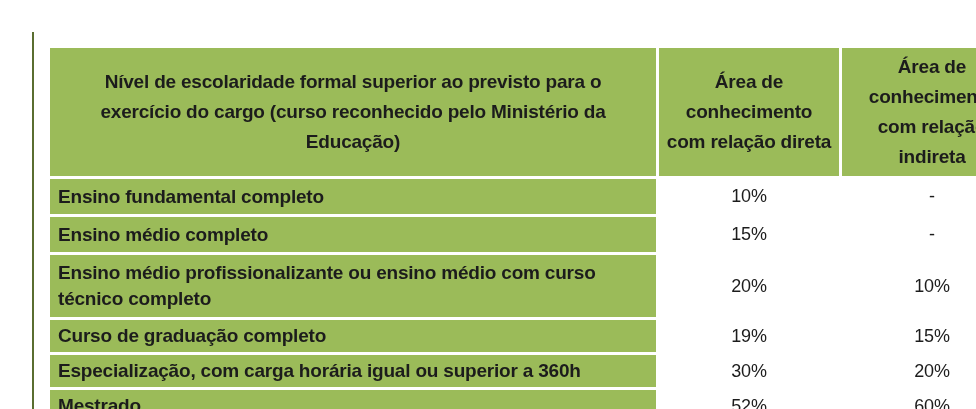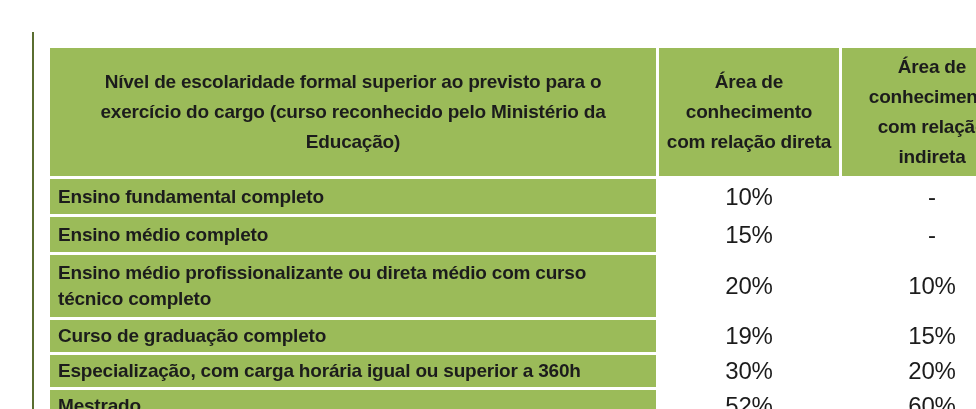--- a/index.html
+++ b/index.html
@@ -44,41 +44,41 @@
   
   .label-cell{
     background:var(--green);
     font-weight:bold;
     font-size:19px;line-height:26px;
     padding:2px 4px 2px 8px;
     justify-content:flex-start;text-align:left;
   }
   .value-cell{
     justify-content:center;text-align:center;
-    font-size:24px;font-weight:normal;
+    font-size:18px;font-weight:normal;
   }
   .h33{height:35px;} .h62{height:62px;} .h32{height:32px;} .h31{height:31px;}
 </style>
 </head>
 <body>
 
 <div class="tbl">
   <div class="cell th main">Nível de escolaridade formal superior ao previsto para o exercício do cargo (curso reconhecido pelo Ministério da Educação)</div>
   <div class="cell th small">Área de conhecimento com relação direta</div>
   <div class="cell th small">Área de conhecimento com relação indireta</div>
 
   <div class="cell label-cell h33 row-odd">Ensino fundamental completo</div>
   <div class="cell value-cell h33 row-odd">10%</div>
   <div class="cell value-cell h33 row-odd">-</div>
 
   <div class="cell label-cell h33 row-even">Ensino médio completo</div>
   <div class="cell value-cell h33 row-even">15%</div>
   <div class="cell value-cell h33 row-even">-</div>
 
-  <div class="cell label-cell h62 row-odd">Ensino médio profissionalizante ou direta médio com curso técnico completo</div>
+  <div class="cell label-cell h62 row-odd">Ensino médio profissionalizante ou ensino médio com curso técnico completo</div>
   <div class="cell value-cell h62 row-odd">20%</div>
   <div class="cell value-cell h62 row-odd">10%</div>
 
   <div class="cell label-cell h32 row-even">Curso de graduação completo</div>
   <div class="cell value-cell h32 row-even">19%</div>
   <div class="cell value-cell h32 row-even">15%</div>
 
   <div class="cell label-cell h32 row-odd">Especialização, com carga horária igual ou superior a 360h</div>
   <div class="cell value-cell h32 row-odd">30%</div>
   <div class="cell value-cell h32 row-odd">20%</div>

